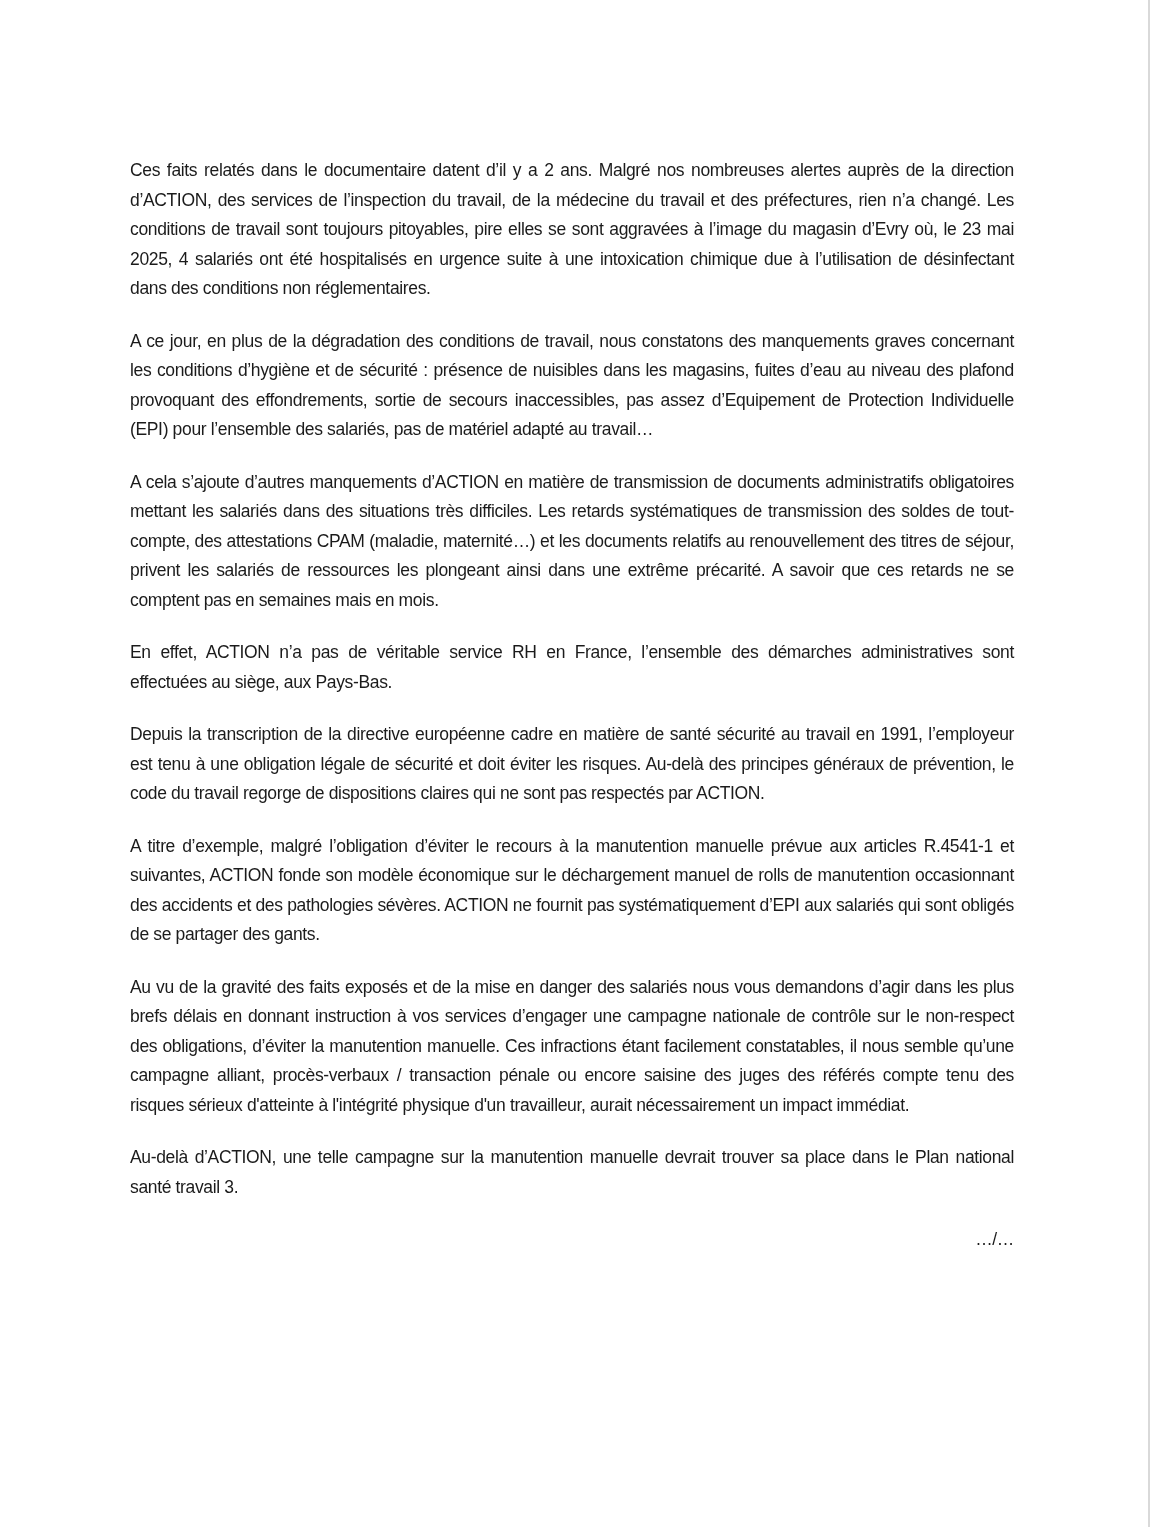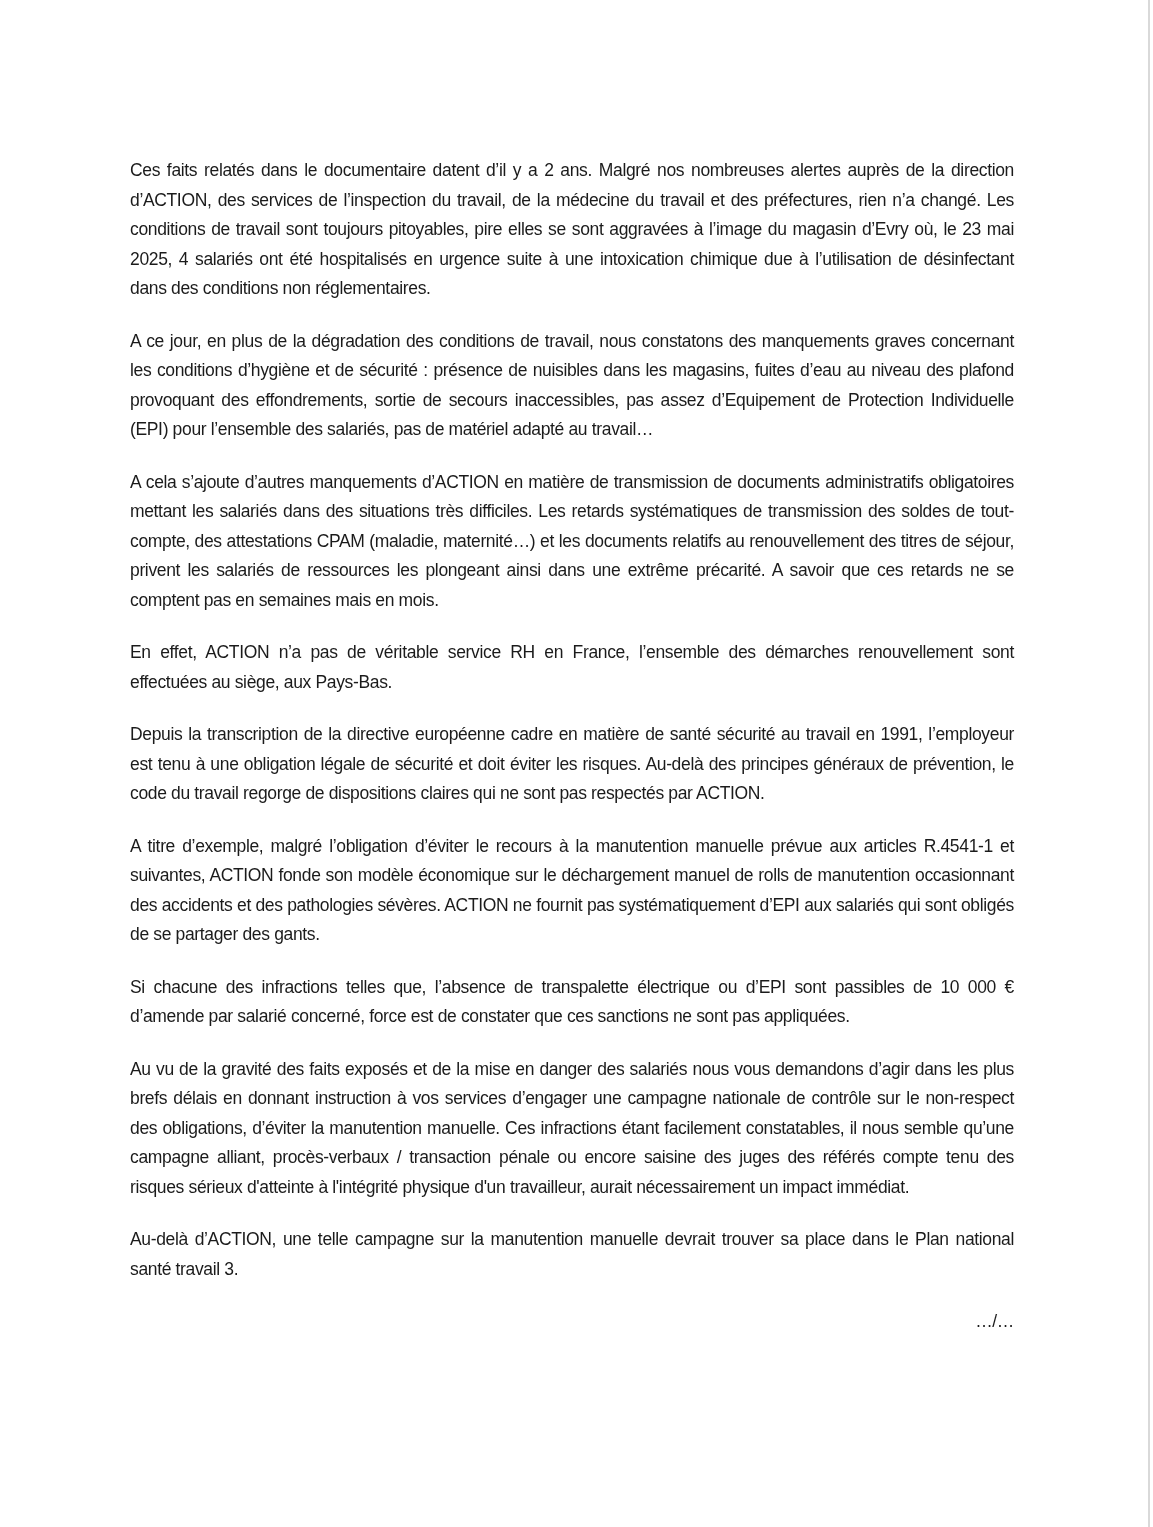--- a/index.html
+++ b/index.html
@@ -54,24 +54,23 @@
 </style>
 </head>
 <body>
 
 <div class="page">
 
   <div class="text-block">
     <p>Ces faits relatés dans le documentaire datent d’il y a 2 ans. Malgré nos nombreuses alertes auprès de la direction d’ACTION, des services de l’inspection du travail, de la médecine du travail et des préfectures, rien n’a changé. Les conditions de travail sont toujours pitoyables, pire elles se sont aggravées à l’image du magasin d’Evry où, le 23 mai 2025, 4 salariés ont été hospitalisés en urgence suite à une intoxication chimique due à l’utilisation de désinfectant dans des conditions non réglementaires.</p>
     <p>A ce jour, en plus de la dégradation des conditions de travail, nous constatons des manquements graves concernant les conditions d’hygiène et de sécurité : présence de nuisibles dans les magasins, fuites d’eau au niveau des plafond provoquant des effondrements, sortie de secours inaccessibles, pas assez d’Equipement de Protection Individuelle (EPI) pour l’ensemble des salariés, pas de matériel adapté au travail…</p>
     <p>A cela s’ajoute d’autres manquements d’ACTION en matière de transmission de documents administratifs obligatoires mettant les salariés dans des situations très difficiles. Les retards systématiques de transmission des soldes de tout-compte, des attestations CPAM (maladie, maternité…) et les documents relatifs au renouvellement des titres de séjour, privent les salariés de ressources les plongeant ainsi dans une extrême précarité. A savoir que ces retards ne se comptent pas en semaines mais en mois.</p>
-    <p>En effet, ACTION n’a pas de véritable service RH en France, l’ensemble des démarches renouvellement sont effectuées au siège, aux Pays-Bas.</p>
+    <p>En effet, ACTION n’a pas de véritable service RH en France, l’ensemble des démarches administratives sont effectuées au siège, aux Pays-Bas.</p>
     <p>Depuis la transcription de la directive européenne cadre en matière de santé sécurité au travail en 1991, l’employeur est tenu à une obligation légale de sécurité et doit éviter les risques. Au-delà des principes généraux de prévention, le code du travail regorge de dispositions claires qui ne sont pas respectés par ACTION.</p>
     <p>A titre d’exemple, malgré l’obligation d’éviter le recours à la manutention manuelle prévue aux articles R.4541-1 et suivantes, ACTION fonde son modèle économique sur le déchargement manuel de rolls de manutention occasionnant des accidents et des pathologies sévères. ACTION ne fournit pas systématiquement d’EPI aux salariés qui sont obligés de se partager des gants.</p>
-    <p>Si chacune des infractions telles que, l’absence de transpalette électrique ou d’EPI sont passibles de 10 000 € d’amende par salarié concerné, force est de constater que ces sanctions ne sont pas appliquées.</p>
     <p>Au vu de la gravité des faits exposés et de la mise en danger des salariés nous vous demandons d’agir dans les plus brefs délais en donnant instruction à vos services d’engager une campagne nationale de contrôle sur le non-respect des obligations, d’éviter la manutention manuelle. Ces infractions étant facilement constatables, il nous semble qu’une campagne alliant, procès-verbaux / transaction pénale ou encore saisine des juges des référés compte tenu des risques sérieux d'atteinte à l'intégrité physique d'un travailleur, aurait nécessairement un impact immédiat.</p>
     <p>Au-delà d’ACTION, une telle campagne sur la manutention manuelle devrait trouver sa place dans le Plan national santé travail 3.</p>
 
     <div class="continuation">…/…</div>
   </div>
 
   <div class="edge-line"></div>
 
 </div>
 

